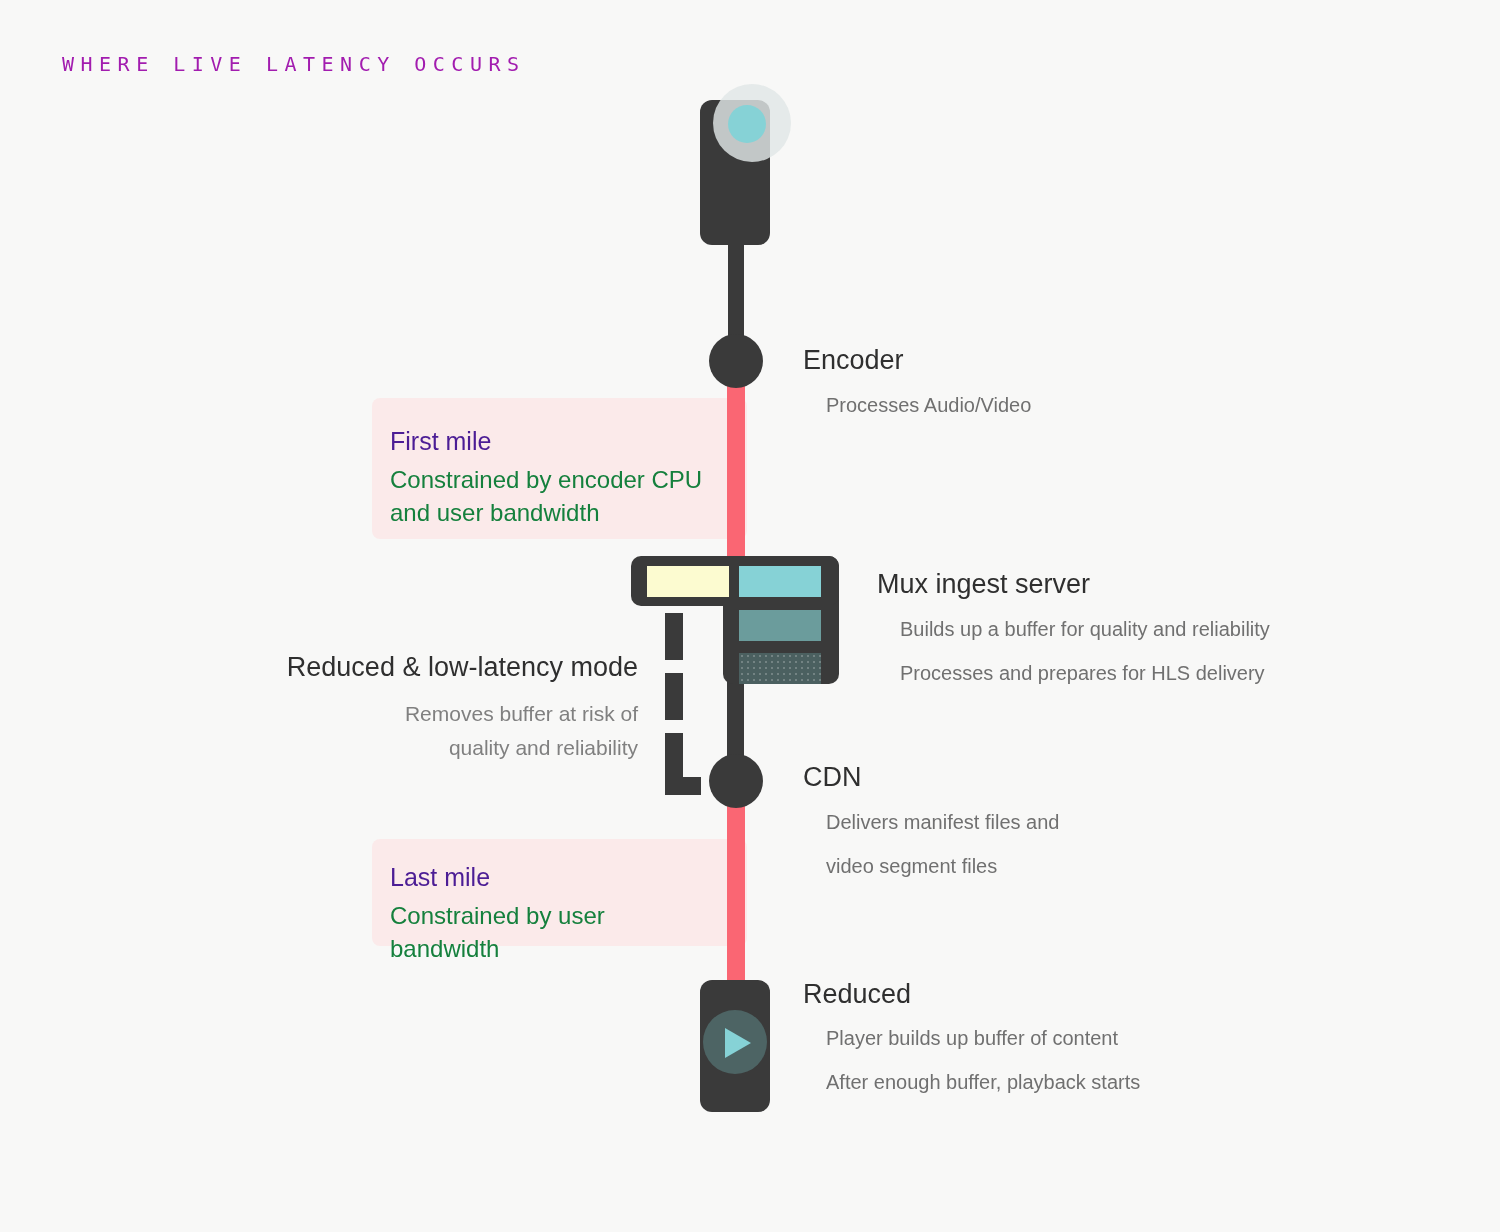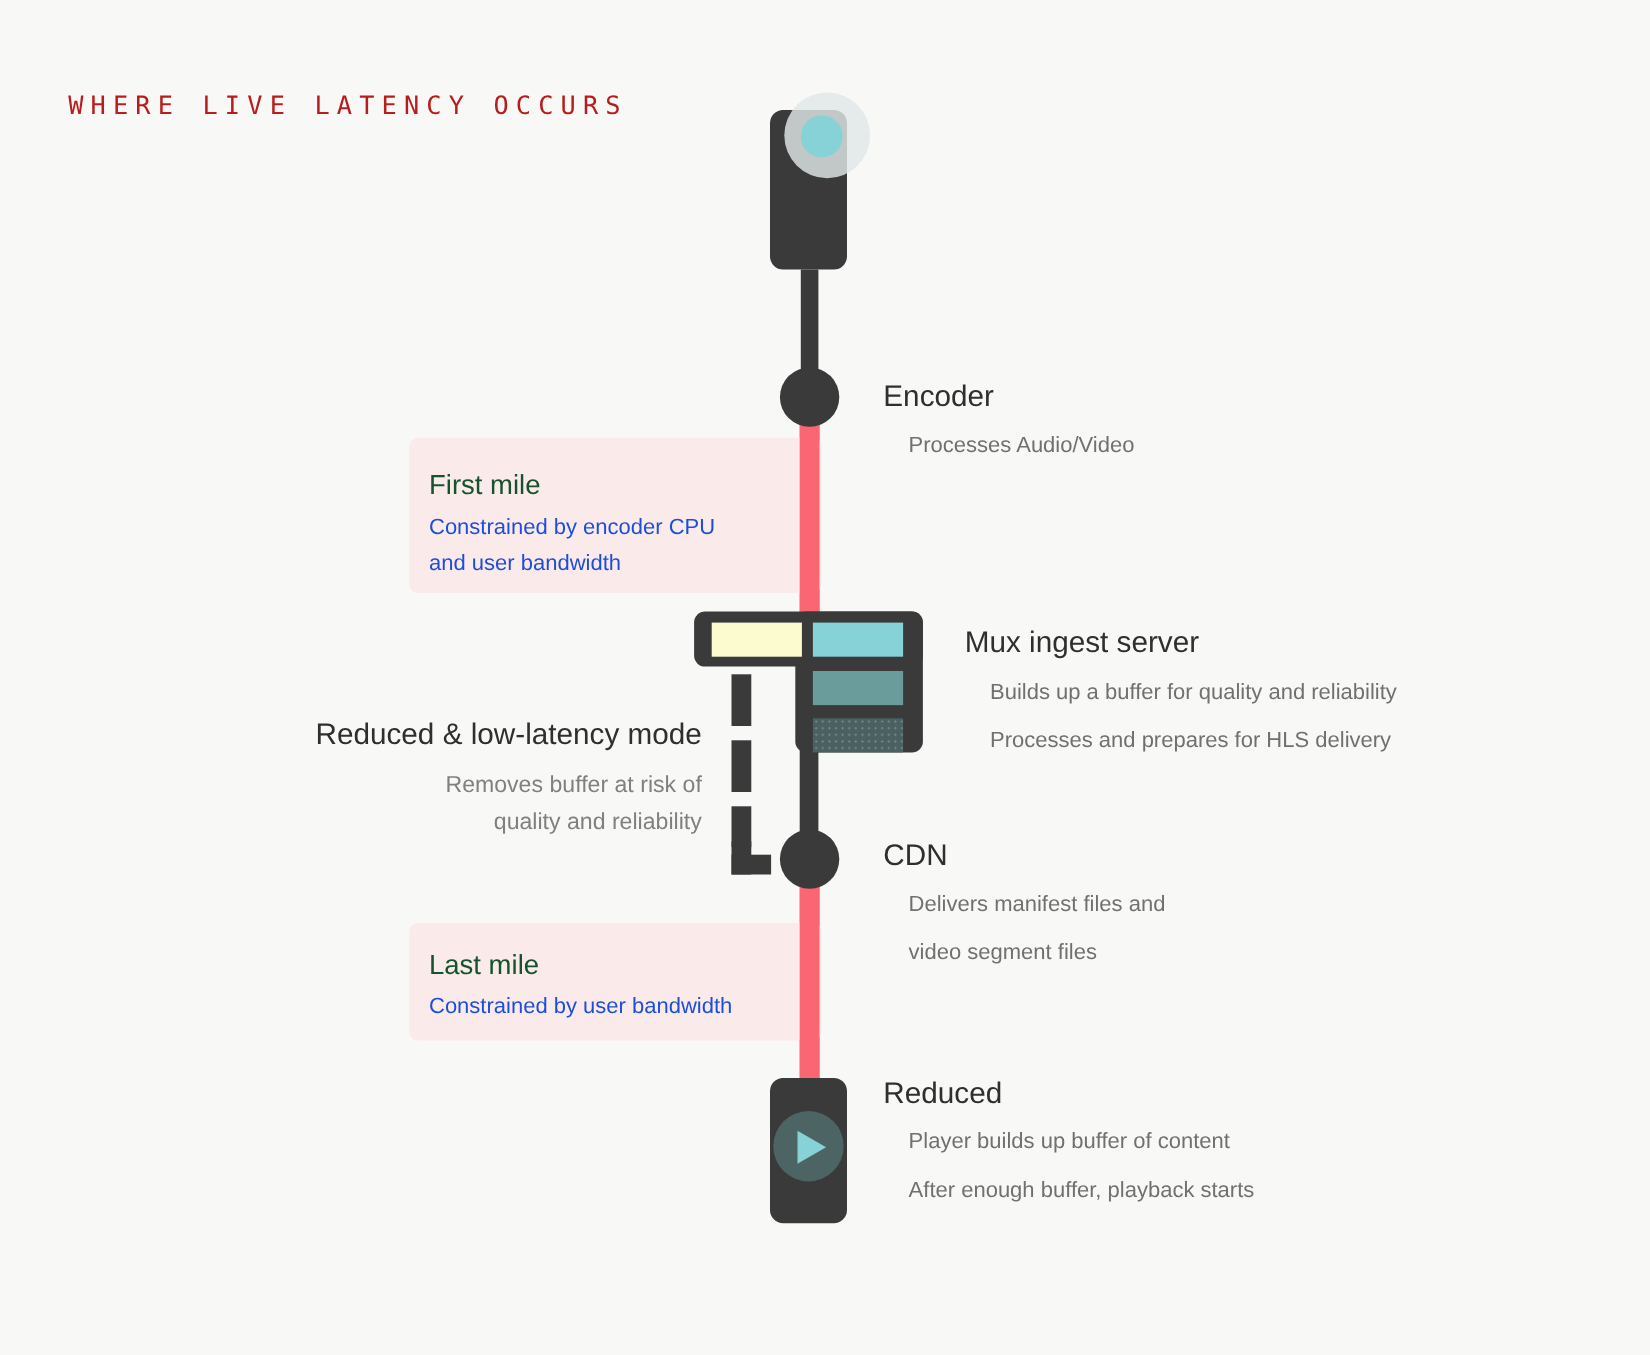--- a/index.html
+++ b/index.html
@@ -18,25 +18,25 @@
     position: absolute;
     left: 0; top: 0;
     width: 1500px;
     height: 1232px;
   }
 
   
   #title {
     position: absolute;
     left: 62px;
-    top: 84px;
+    top: 52px;
     font-family: "DejaVu Sans Mono", "Liberation Mono", monospace;
-    font-size: 23px;
+    font-size: 20px;
     letter-spacing: 6.5px;
-    color: #b91c1c;
+    color: #a21caf;
     font-weight: 400;
     white-space: nowrap;
   }
 
   
   .red-line {
     position: absolute;
     left: 727px;
     width: 18px;
     background: #fa6673;
@@ -192,28 +192,28 @@
   
   .mile-box {
     position: absolute;
     background: #fbeaea;
     border-radius: 8px;
     box-sizing: border-box;
   }
   .mile-title {
     position: absolute;
     font-size: 25px;
-    color: #14532d;
+    color: #4c1d95;
     font-weight: 400;
     white-space: nowrap;
   }
   .mile-desc {
     position: absolute;
-    font-size: 20px;
-    color: #1d4ed8;
+    font-size: 24px;
+    color: #15803d;
     line-height: 33px;
   }
 
   
   .node-title {
     position: absolute;
     font-size: 27px;
     color: #2f2f2f;
     font-weight: 400;
     white-space: nowrap;

